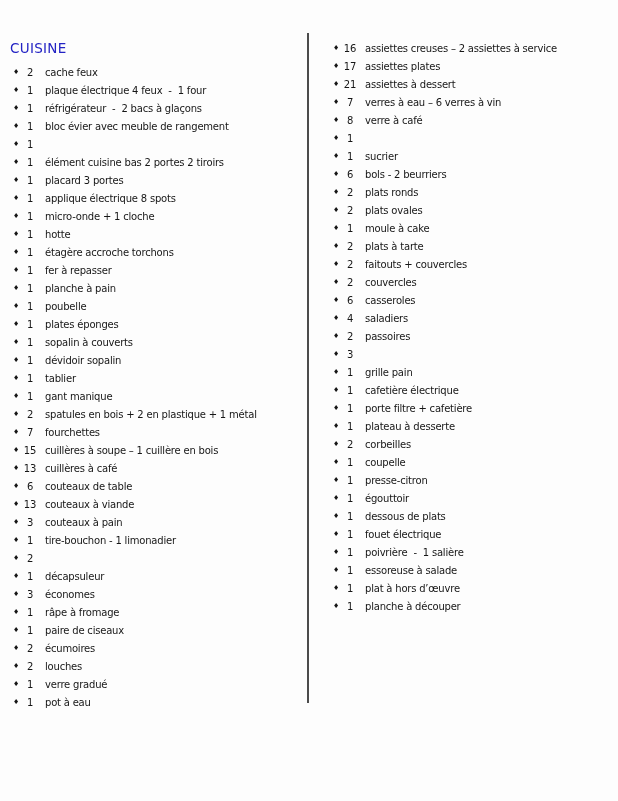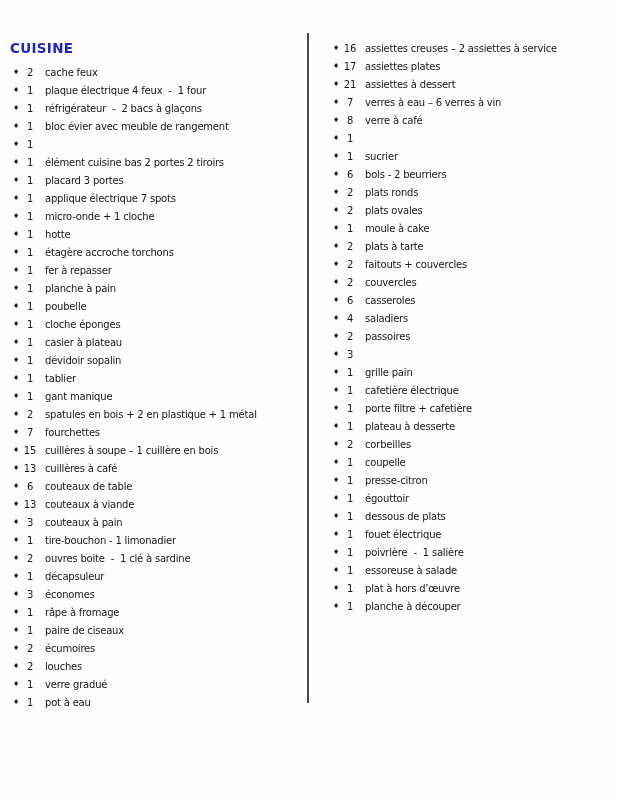--- a/index.html
+++ b/index.html
@@ -13,21 +13,21 @@
     position: relative;
     font-family: "DejaVu Sans", sans-serif;
     color: #161616;
     overflow: hidden;
   }
   .page-title {
     position: absolute;
     left: 10px;
     top: 40px;
     font-size: 13.5px;
-    font-weight: bold;
+    font-weight: normal;
     letter-spacing: 0.3px;
   }
   .column {
     position: absolute;
     font-size: 10px;
     letter-spacing: -0.2px;
   }
   .column.left  { left: 10px;  top: 63px;  width: 296px; }
   .column.right { left: 330px; top: 39px;  width: 286px; }
   .row {
@@ -114,21 +114,21 @@
 
     <div class="row">
       <span class="bullet"></span>
       <span class="qty">1</span>
       <span class="label">placard 3 portes</span>
     </div>
 
     <div class="row">
       <span class="bullet"></span>
       <span class="qty">1</span>
-      <span class="label">applique électrique 7 spots</span>
+      <span class="label">applique électrique 8 spots</span>
     </div>
 
     <div class="row">
       <span class="bullet"></span>
       <span class="qty">1</span>
       <span class="label">micro-onde + 1 cloche</span>
     </div>
 
     <div class="row">
       <span class="bullet"></span>
@@ -156,27 +156,27 @@
 
     <div class="row">
       <span class="bullet"></span>
       <span class="qty">1</span>
       <span class="label">poubelle</span>
     </div>
 
     <div class="row">
       <span class="bullet"></span>
       <span class="qty">1</span>
-      <span class="label">cloche éponges</span>
-    </div>
-
-    <div class="row">
-      <span class="bullet"></span>
-      <span class="qty">1</span>
-      <span class="label">casier à plateau</span>
+      <span class="label">plates éponges</span>
+    </div>
+
+    <div class="row">
+      <span class="bullet"></span>
+      <span class="qty">1</span>
+      <span class="label">sopalin à couverts</span>
     </div>
 
     <div class="row">
       <span class="bullet"></span>
       <span class="qty">1</span>
       <span class="label">dévidoir sopalin</span>
     </div>
 
     <div class="row">
       <span class="bullet"></span>
@@ -234,21 +234,20 @@
 
     <div class="row">
       <span class="bullet"></span>
       <span class="qty">1</span>
       <span class="label">tire-bouchon - 1 limonadier</span>
     </div>
 
     <div class="row">
       <span class="bullet"></span>
       <span class="qty">2</span>
-      <span class="label">ouvres boite  -  1 clé à sardine</span>
     </div>
 
     <div class="row">
       <span class="bullet"></span>
       <span class="qty">1</span>
       <span class="label">décapsuleur</span>
     </div>
 
     <div class="row">
       <span class="bullet"></span>

